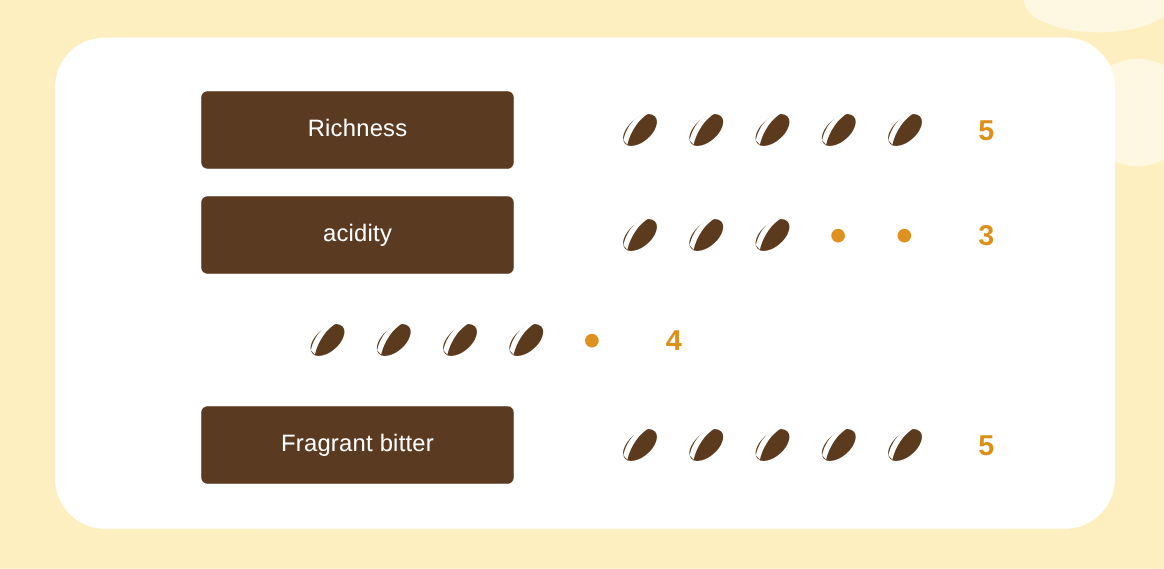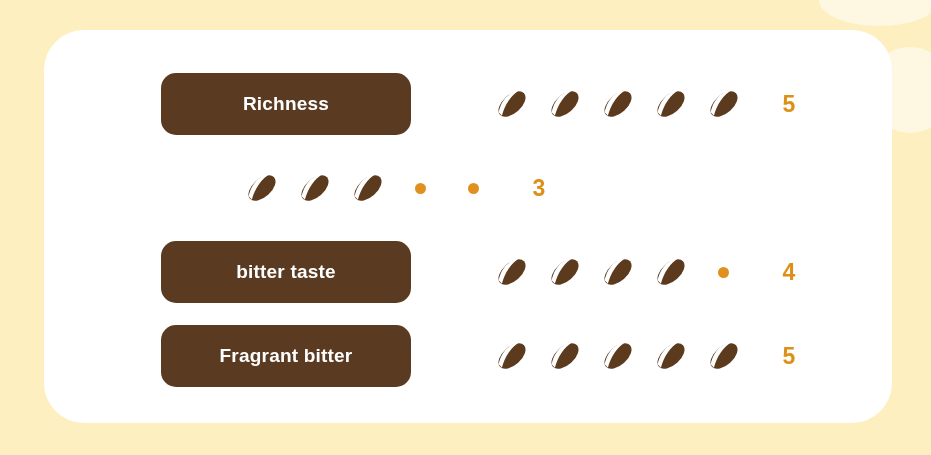--- a/index.html
+++ b/index.html
@@ -68,24 +68,24 @@
     display: flex;
     align-items: center;
     height: 62px;
   }
 
   
   .row-label {
     width: 250px;
     height: 62px;
     background: #5A3A21;
-    border-radius: 15px;
+    border-radius: 5px;
     color: #FFFFFF;
     font-size: 19px;
-    font-weight: bold;
+    font-weight: normal;
     letter-spacing: 0.2px;
     display: flex;
     align-items: center;
     justify-content: center;
     flex: 0 0 auto;
     user-select: none;
   }
 
   
   .beans {
@@ -180,20 +180,21 @@
               <g transform="rotate(-42 17 17)">
                 <ellipse cx="17" cy="17" rx="16.2" ry="9.2" fill="#5C3A1E"></ellipse>
                 <path d="M1.6 14.2 C 7 10.2, 13 8.4, 17 8.0 C 22 7.5, 28.5 9.0, 32.6 12.0 C 28 11.0, 22 11.0, 17 12.2 C 11.5 13.5, 6 15.9, 1.6 19.0 Z" fill="#FFFFFF"></path>
               </g>
             </svg>
           </div>
         </div>
         <div class="score">5</div>
       </div>
       <div class="rating-row">
+        <div class="row-label">acidity</div>
         <div class="beans">
           <div class="bean-slot">
             <svg class="bean-filled" viewBox="0 0 34 34" xmlns="http://www.w3.org/2000/svg">
               <g transform="rotate(-42 17 17)">
                 <ellipse cx="17" cy="17" rx="16.2" ry="9.2" fill="#5C3A1E"></ellipse>
                 <path d="M1.6 14.2 C 7 10.2, 13 8.4, 17 8.0 C 22 7.5, 28.5 9.0, 32.6 12.0 C 28 11.0, 22 11.0, 17 12.2 C 11.5 13.5, 6 15.9, 1.6 19.0 Z" fill="#FFFFFF"></path>
               </g>
             </svg>
           </div>
           <div class="bean-slot">
@@ -215,21 +216,20 @@
           <div class="bean-slot">
             <span class="bean-empty"></span>
           </div>
           <div class="bean-slot">
             <span class="bean-empty"></span>
           </div>
         </div>
         <div class="score">3</div>
       </div>
       <div class="rating-row">
-        <div class="row-label">bitter taste</div>
         <div class="beans">
           <div class="bean-slot">
             <svg class="bean-filled" viewBox="0 0 34 34" xmlns="http://www.w3.org/2000/svg">
               <g transform="rotate(-42 17 17)">
                 <ellipse cx="17" cy="17" rx="16.2" ry="9.2" fill="#5C3A1E"></ellipse>
                 <path d="M1.6 14.2 C 7 10.2, 13 8.4, 17 8.0 C 22 7.5, 28.5 9.0, 32.6 12.0 C 28 11.0, 22 11.0, 17 12.2 C 11.5 13.5, 6 15.9, 1.6 19.0 Z" fill="#FFFFFF"></path>
               </g>
             </svg>
           </div>
           <div class="bean-slot">

